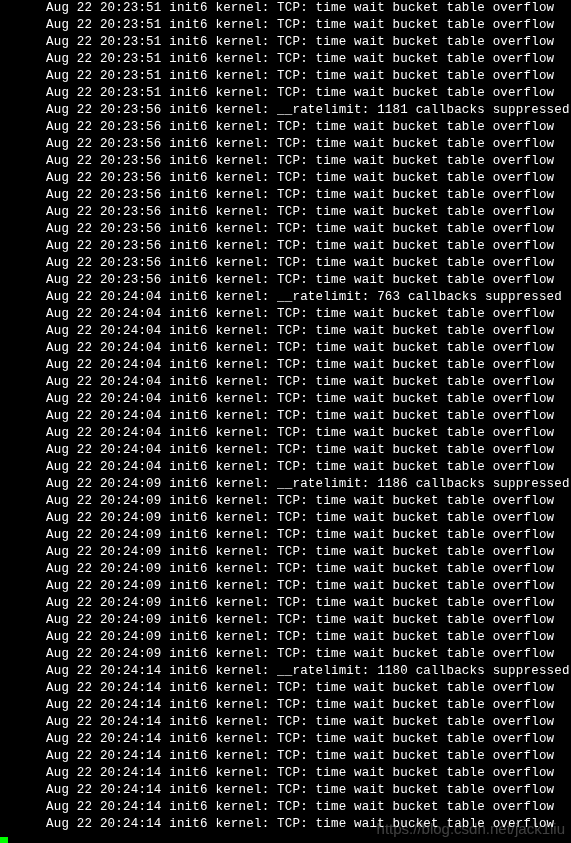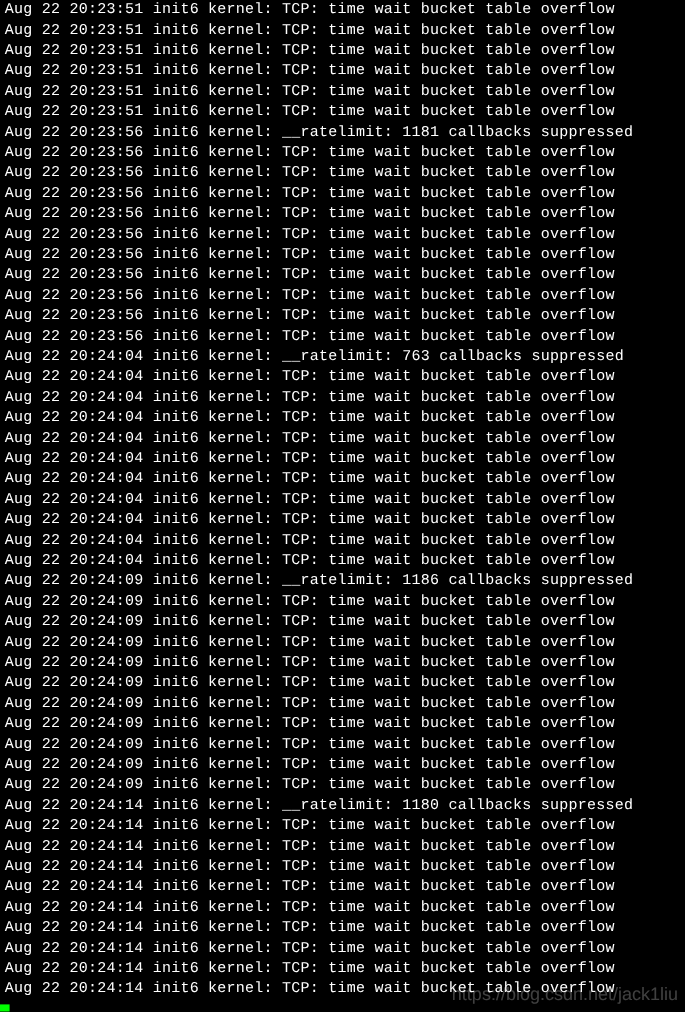--- a/index.html
+++ b/index.html
@@ -14,20 +14,21 @@
     height: 843px;
     overflow: hidden;
   }
   #terminal {
     padding: 0 4px;
     white-space: pre;
   }
   .log-line {
     display: block;
     letter-spacing: 0.2px;
+    margin-left: 42px;
   }
   .cursor {
     display: inline-block;
     width: 8px;
     height: 13px;
     background: #00ff00;
     vertical-align: bottom;
     margin-top: 2px;
   }
   .watermark {

